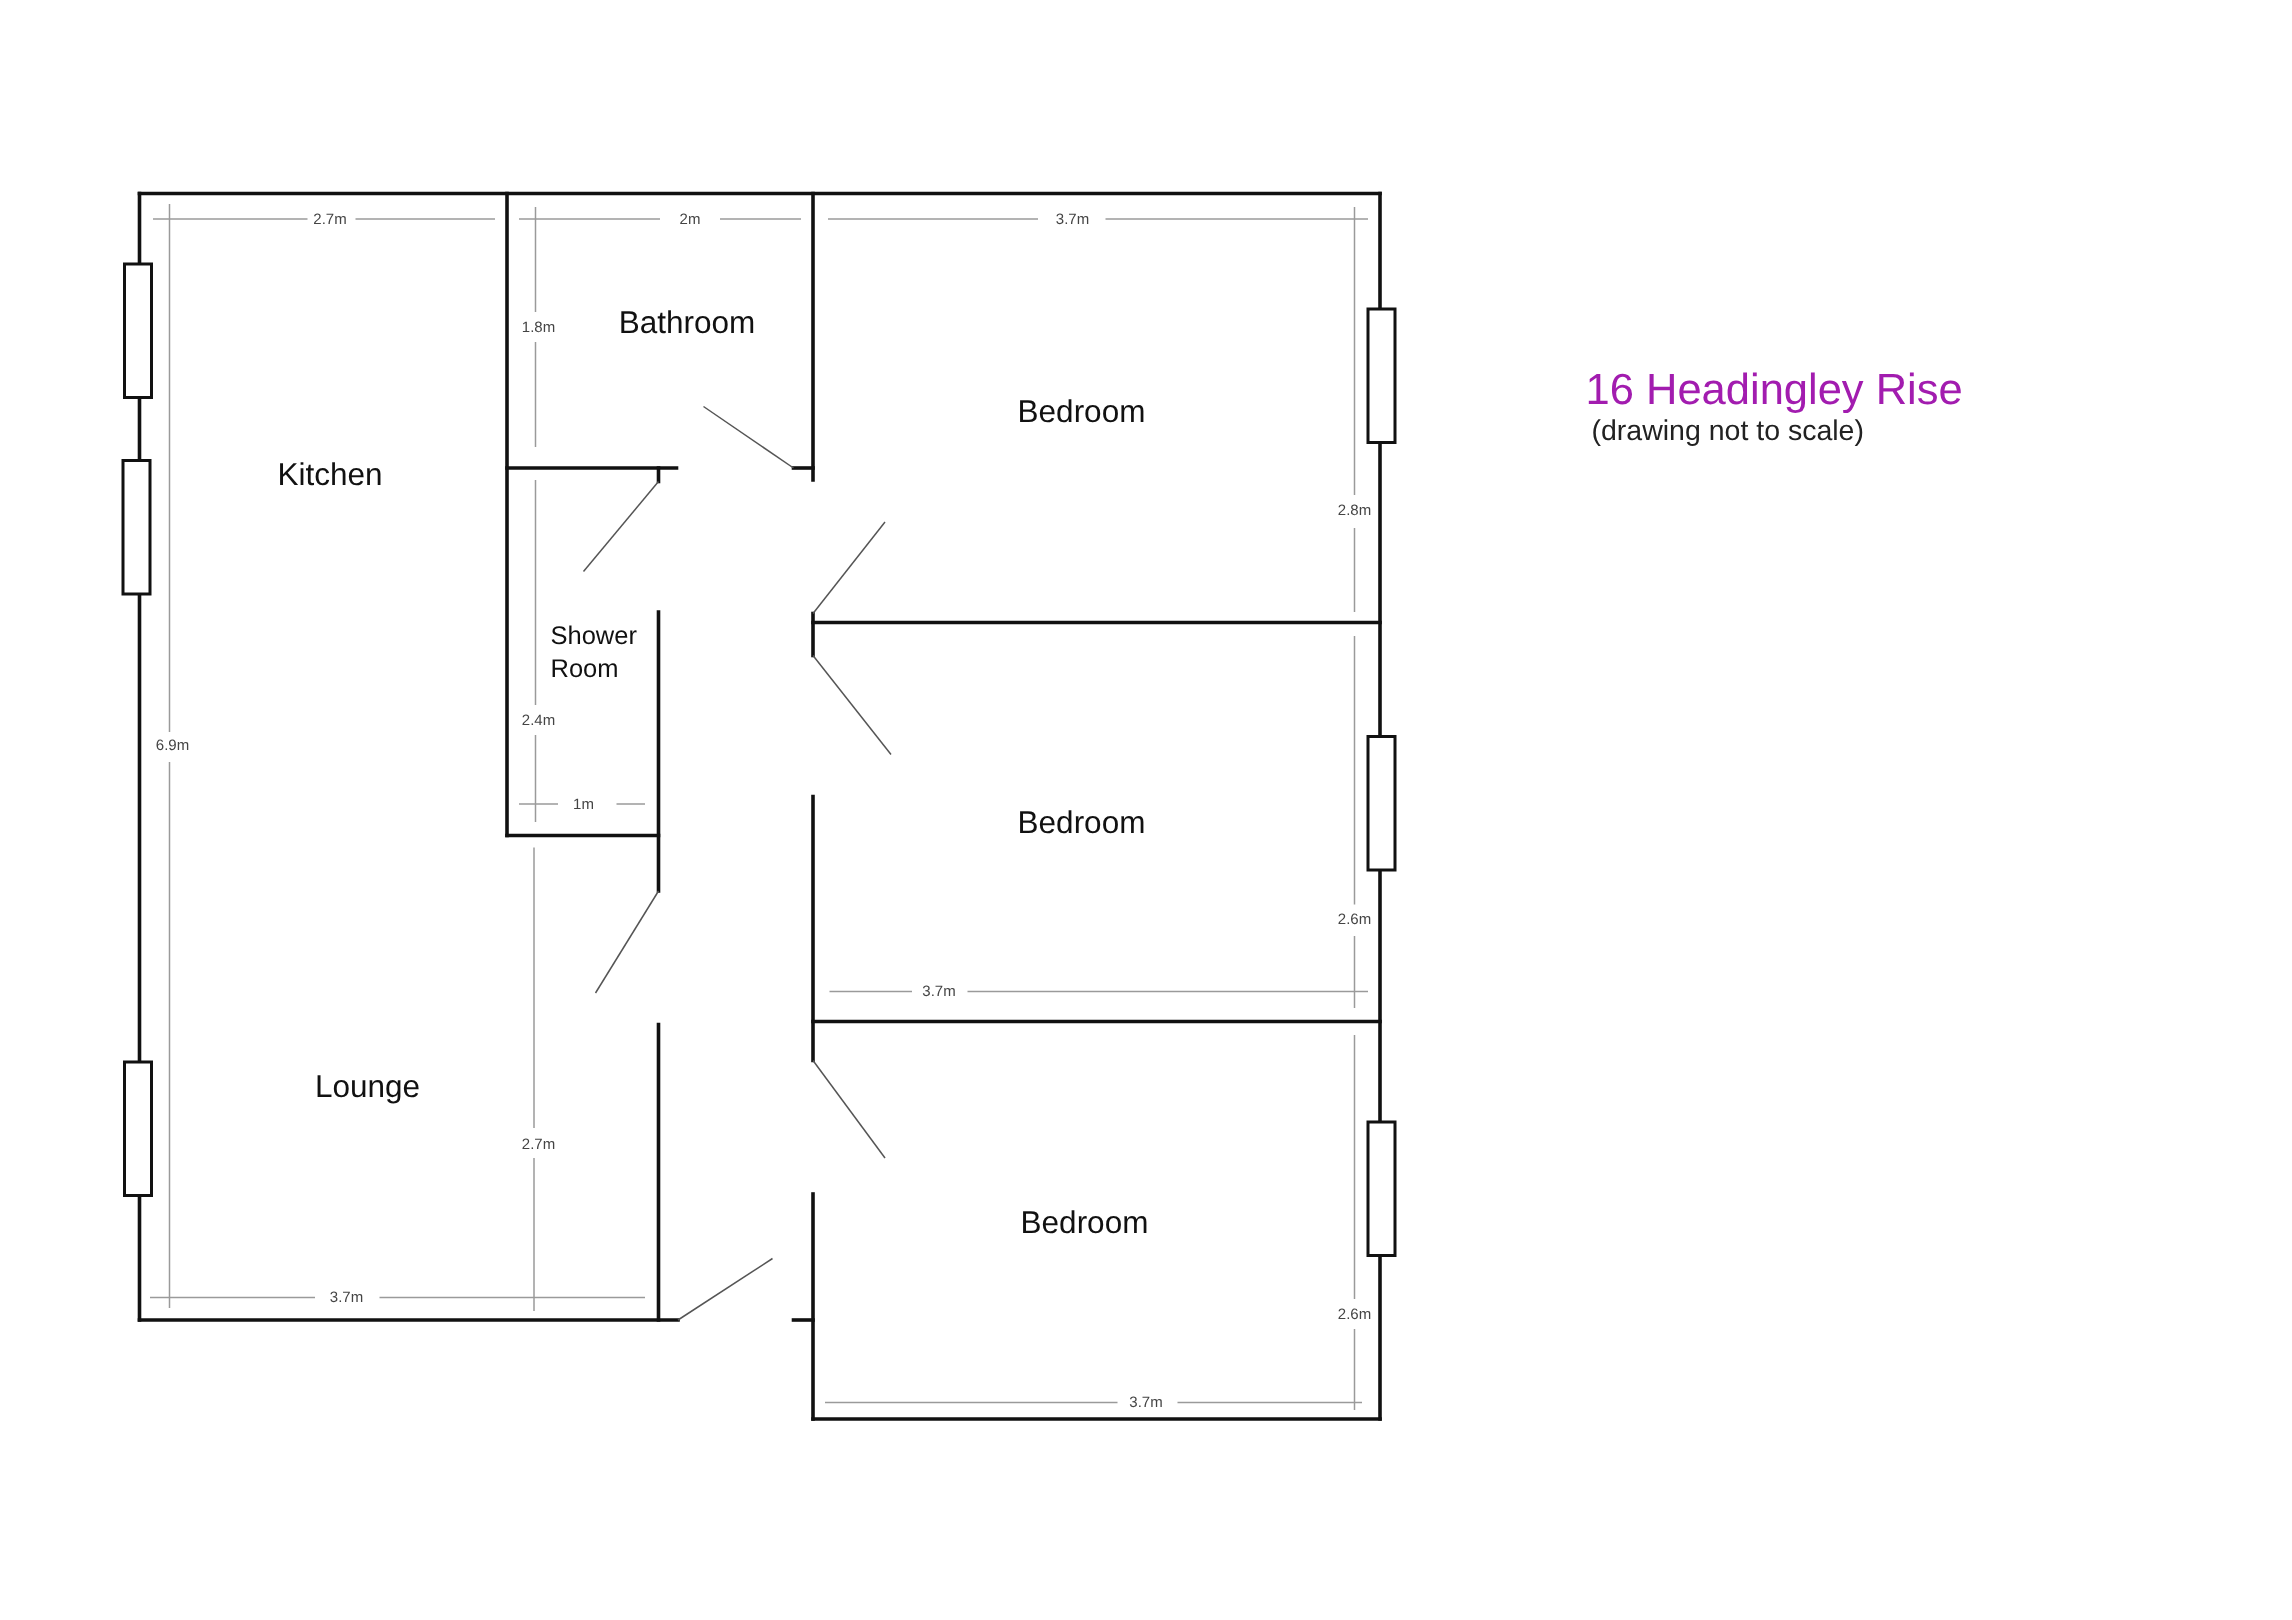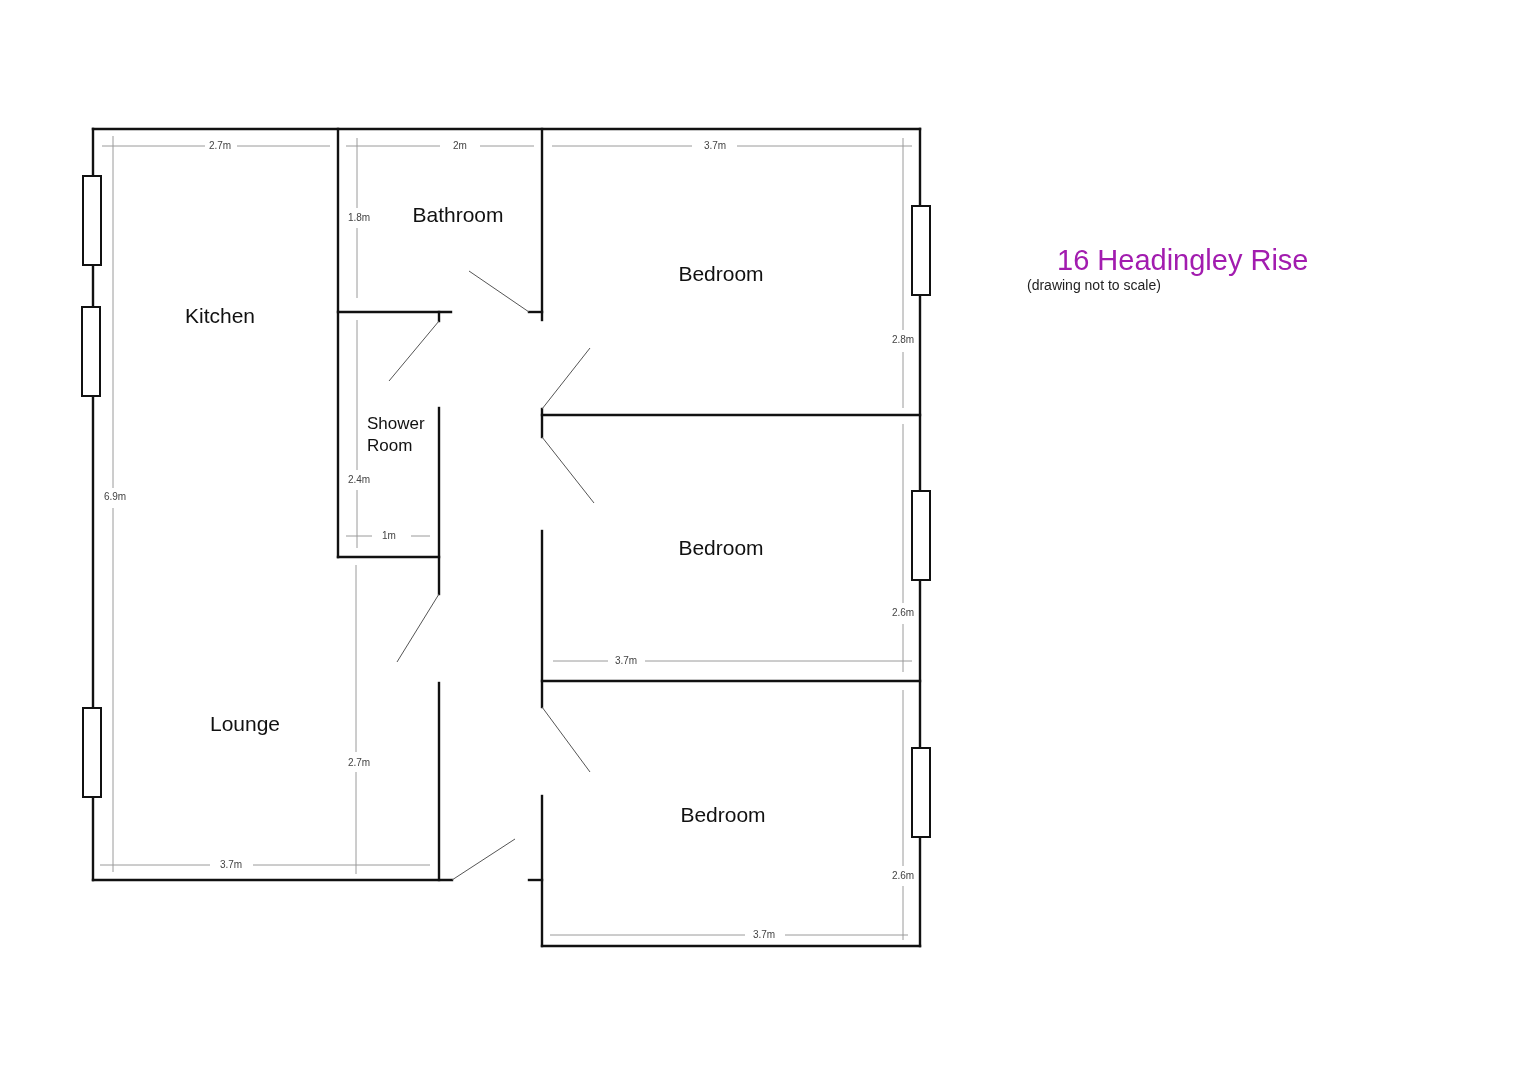--- a/index.html
+++ b/index.html
@@ -7,21 +7,21 @@
            font-family: "Liberation Sans", "DejaVu Sans", sans-serif; }
     #plan { position: absolute; left: 0; top: 0; }
     .wall { stroke: #111111; stroke-width: 2.4; fill: none; stroke-linecap: square; }
     .door { stroke: #555555; stroke-width: 1; fill: none; }
     .dim  { stroke: #9a9a9a; stroke-width: 1; fill: none; }
     .win  { stroke: #111111; stroke-width: 2; fill: #ffffff; }
     .room-label { font-size: 21px; fill: #111111; }
     .room-label-sm { font-size: 17px; fill: #111111; }
     .dim-label { font-size: 10px; fill: #444444; }
     .title { position: absolute; left: 1057px; top: 244px; font-size: 29px; color: #a21caf; }
-    .subtitle { position: absolute; left: 1027px; top: 277px; font-size: 14px; color: #222222; }
+    .subtitle { position: absolute; left: 1061px; top: 277px; font-size: 19px; color: #222222; }
   </style>
 </head>
 <body>
 
 <svg id="plan" width="1528" height="1080" viewBox="0 0 1528 1080">
 
   <g>
 
     <line class="wall" x1="93" y1="129" x2="920" y2="129"></line>
     <line class="wall" x1="93" y1="129" x2="93" y2="880"></line>

